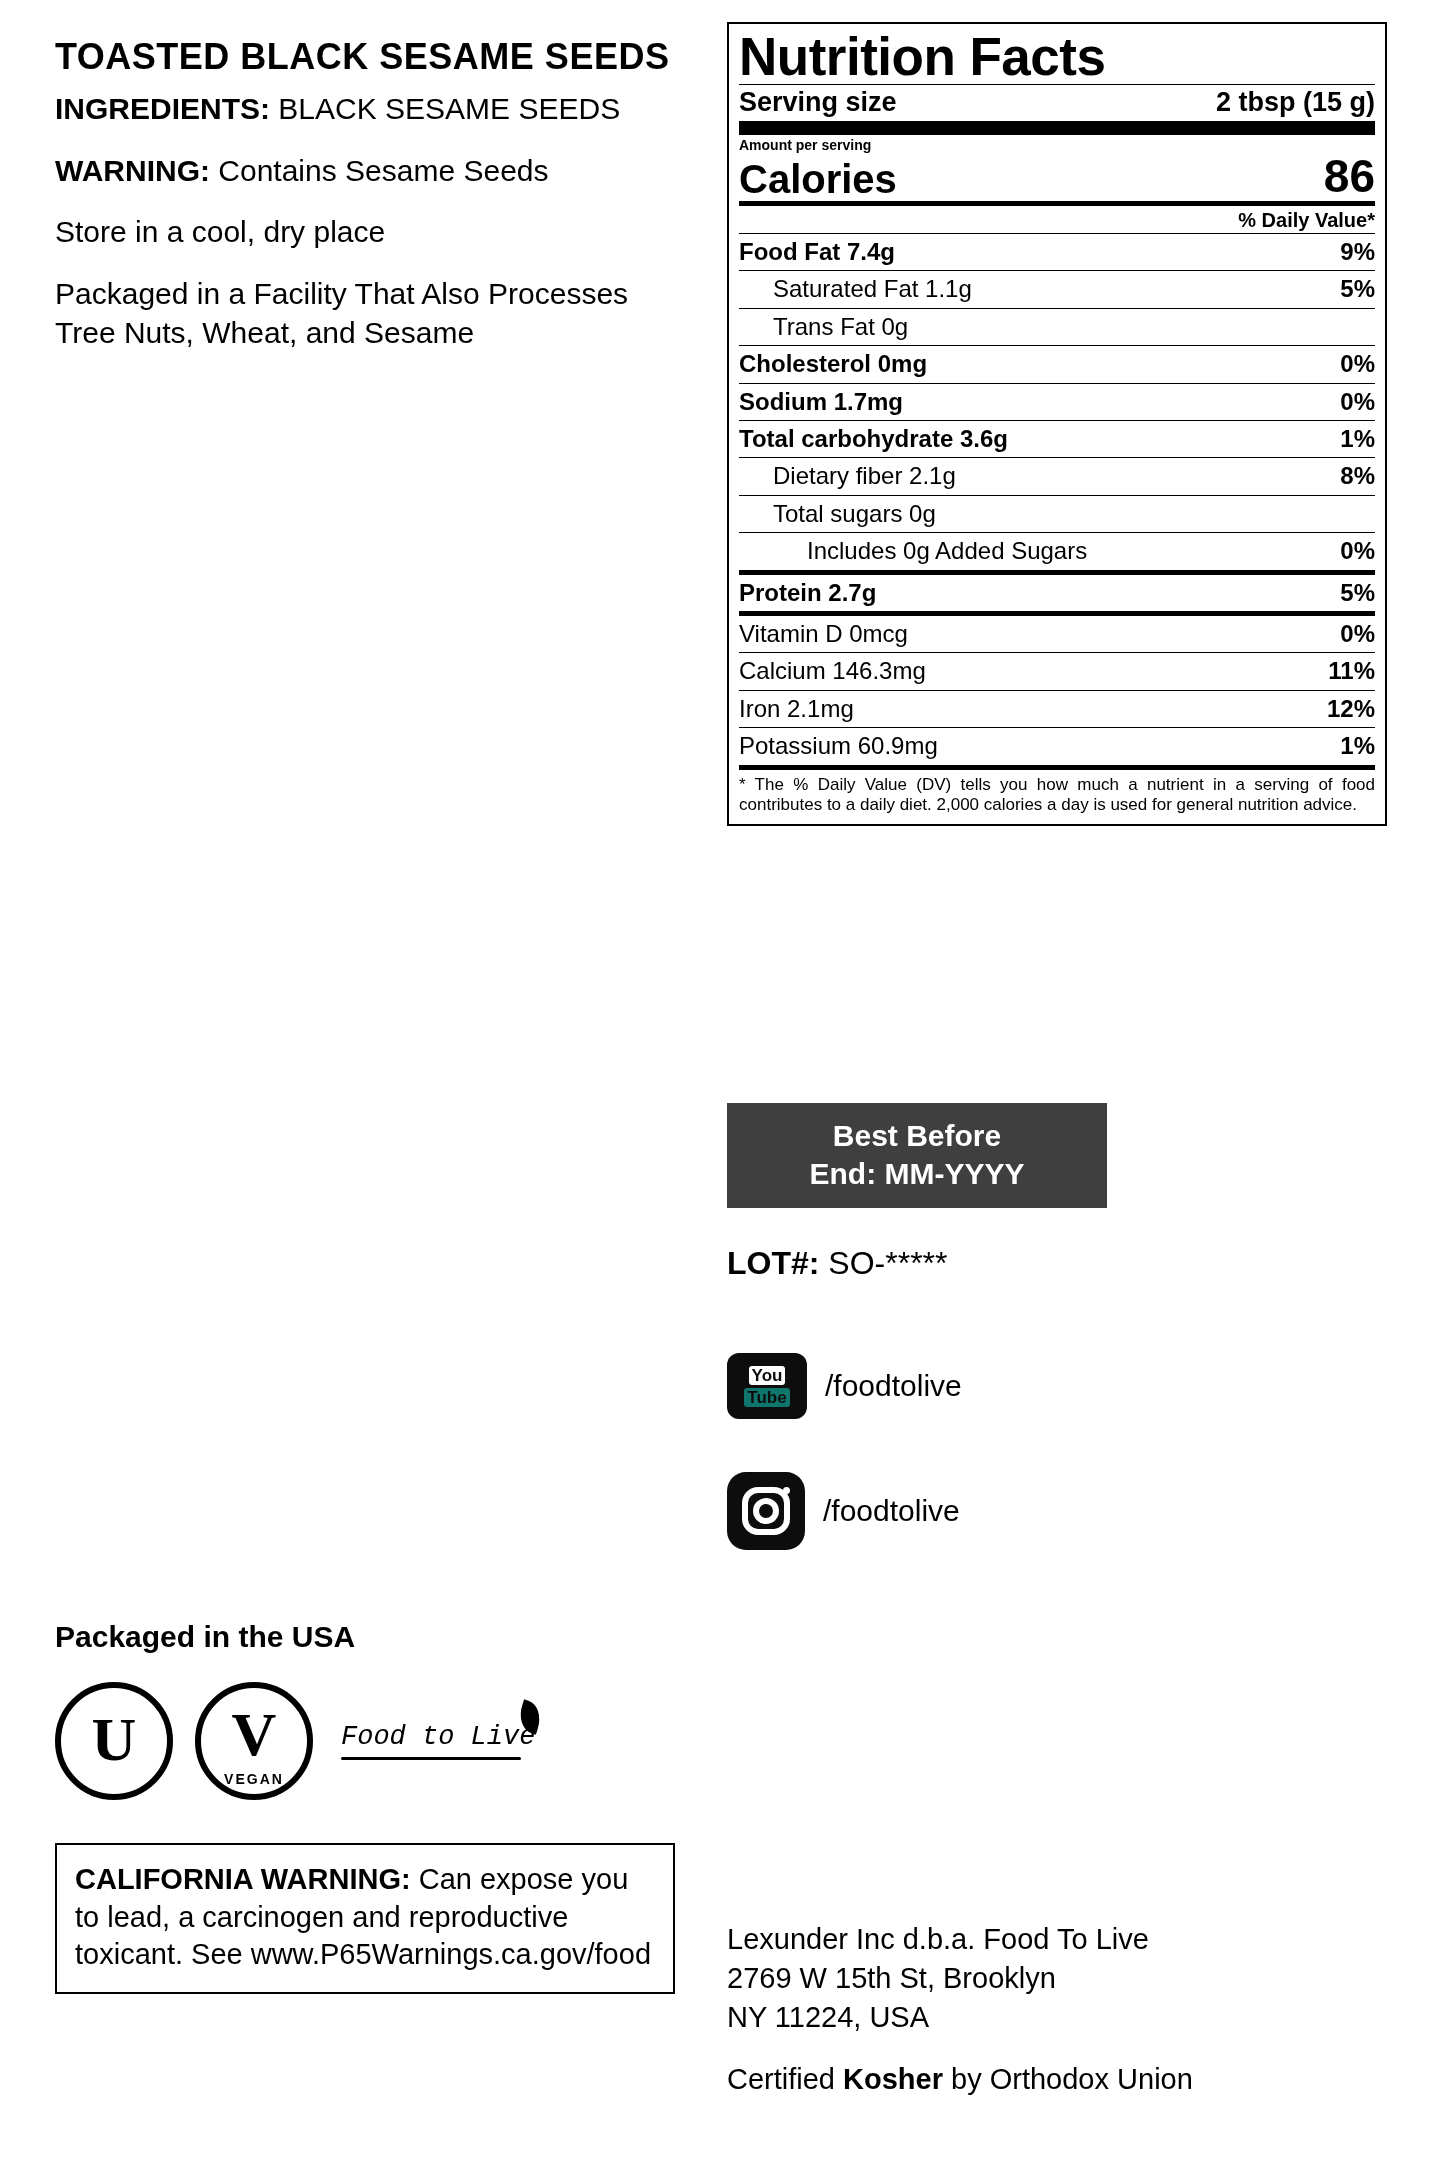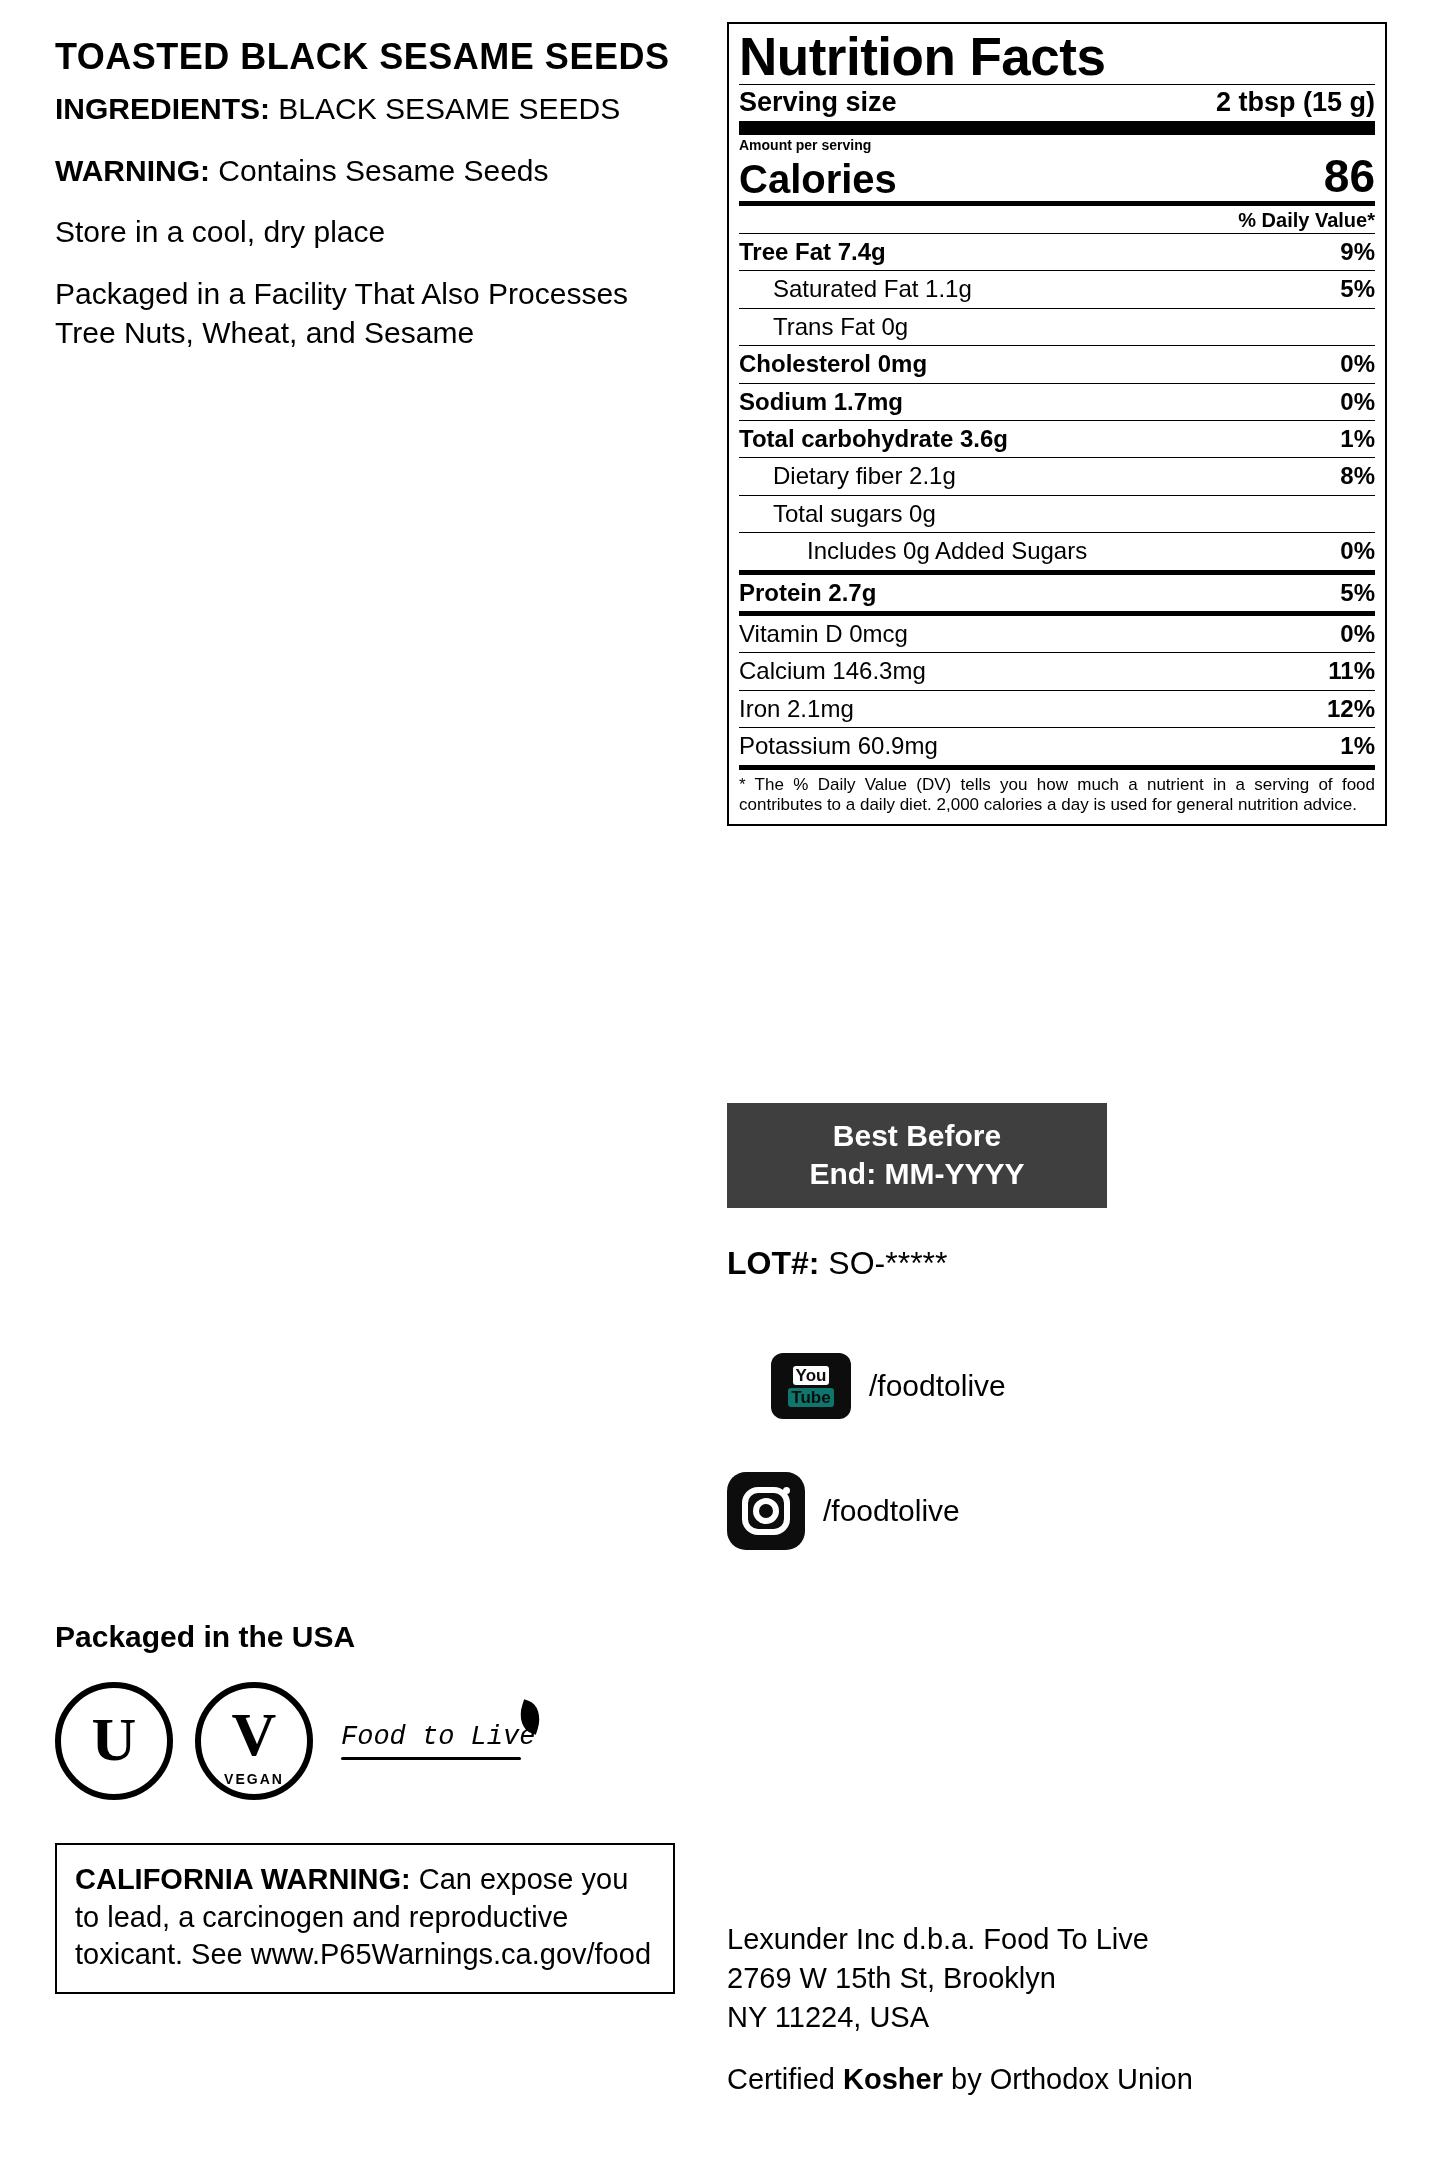--- a/index.html
+++ b/index.html
@@ -160,21 +160,20 @@
     width: 80px; height: 66px;
     background: #0d0d0d;
     border-radius: 12px;
     color: #fff;
     display: flex;
     flex-direction: column;
     align-items: center;
     justify-content: center;
     box-sizing: border-box;
     padding: 4px 16px;
-    margin-left: 44px;
   }
   .yt-badge .l1 {
     font-size: 17px; font-weight: bold; line-height: 1;
     background: #fff; color: #0d0d0d;
     border-radius: 3px; padding: 1px 3px;
     margin-bottom: 3px;
   }
   .yt-badge .l2 {
     font-size: 17px; font-weight: bold; line-height: 1;
     background: #0f766e; color: #0d0d0d;
@@ -341,21 +340,21 @@
   <div class="cal-row">
     <span class="cal-label">Calories</span>
     <span class="cal-value">86</span>
   </div>
   <div class="rule-med"></div>
 
   <div class="dv-head">% Daily Value*</div>
   <div class="rule-hair"></div>
 
   <div class="nline bold">
-    <span class="nm">Tree Fat  7.4g</span>
+    <span class="nm">Food Fat  7.4g</span>
     <span class="dv">9%</span>
   </div>
   <div class="rule-hair"></div>
 
   <div class="nline indent1">
     <span class="nm">Saturated Fat 1.1g</span>
     <span class="dv">5%</span>
   </div>
   <div class="rule-hair"></div>
 

